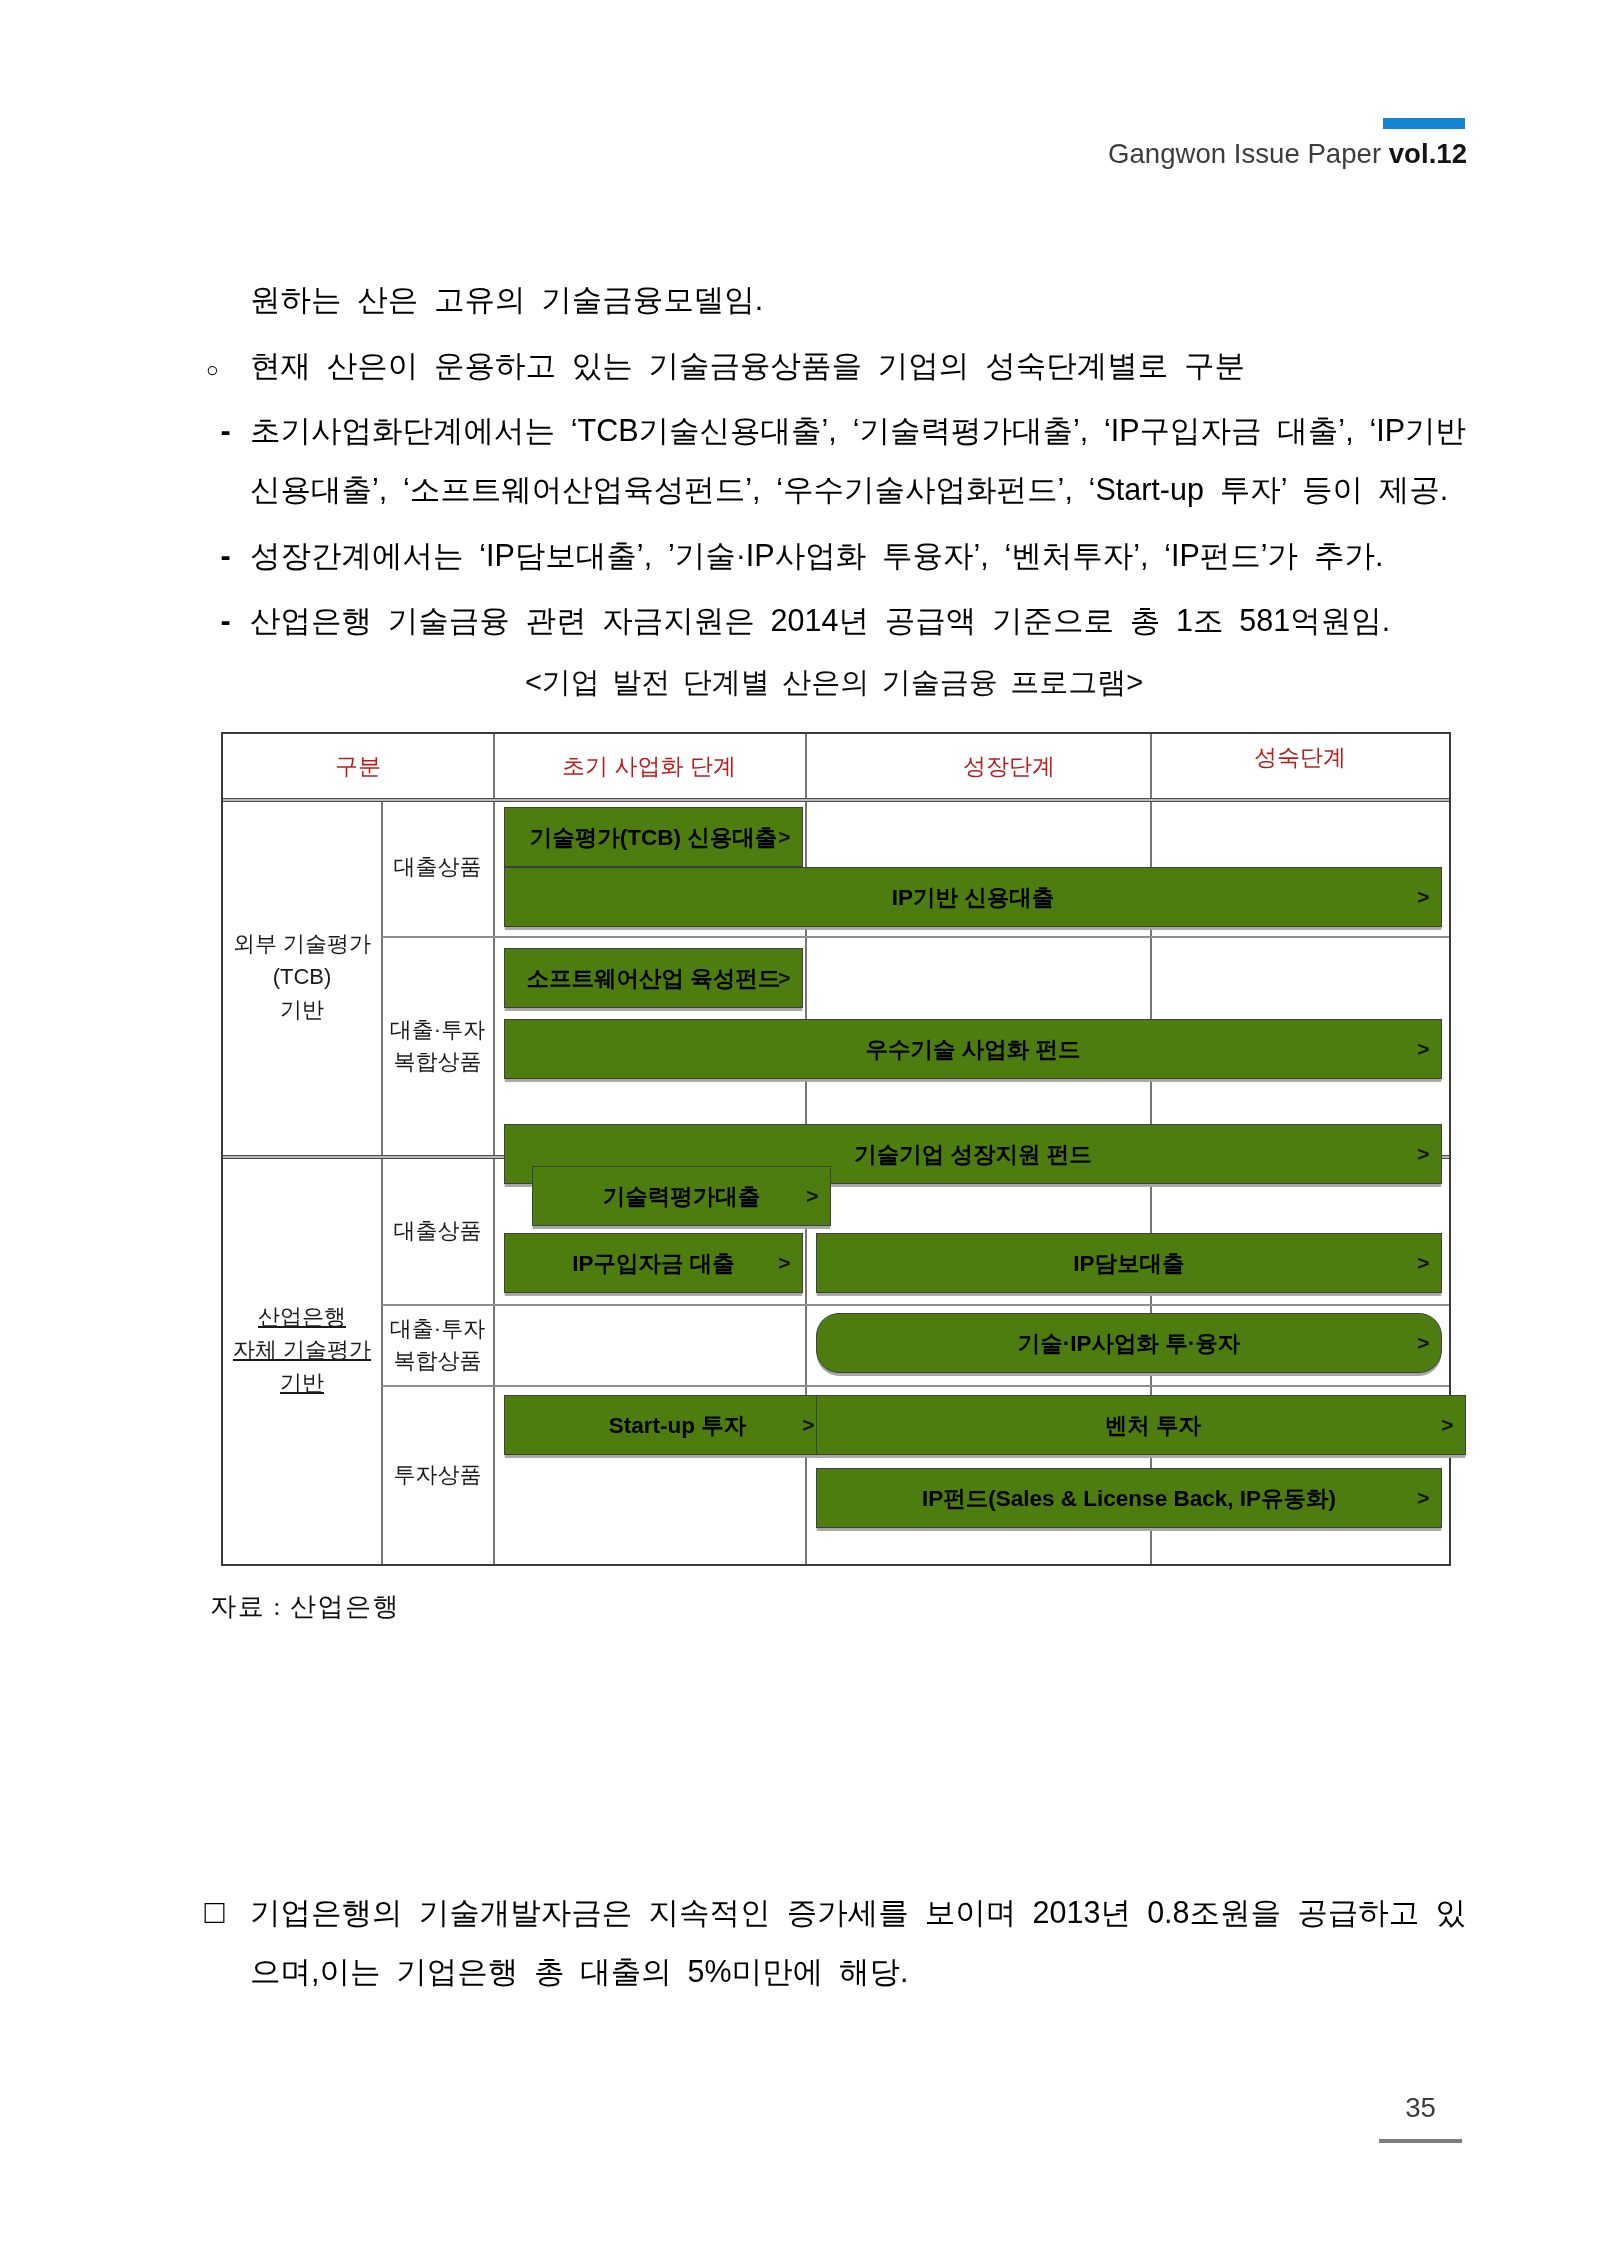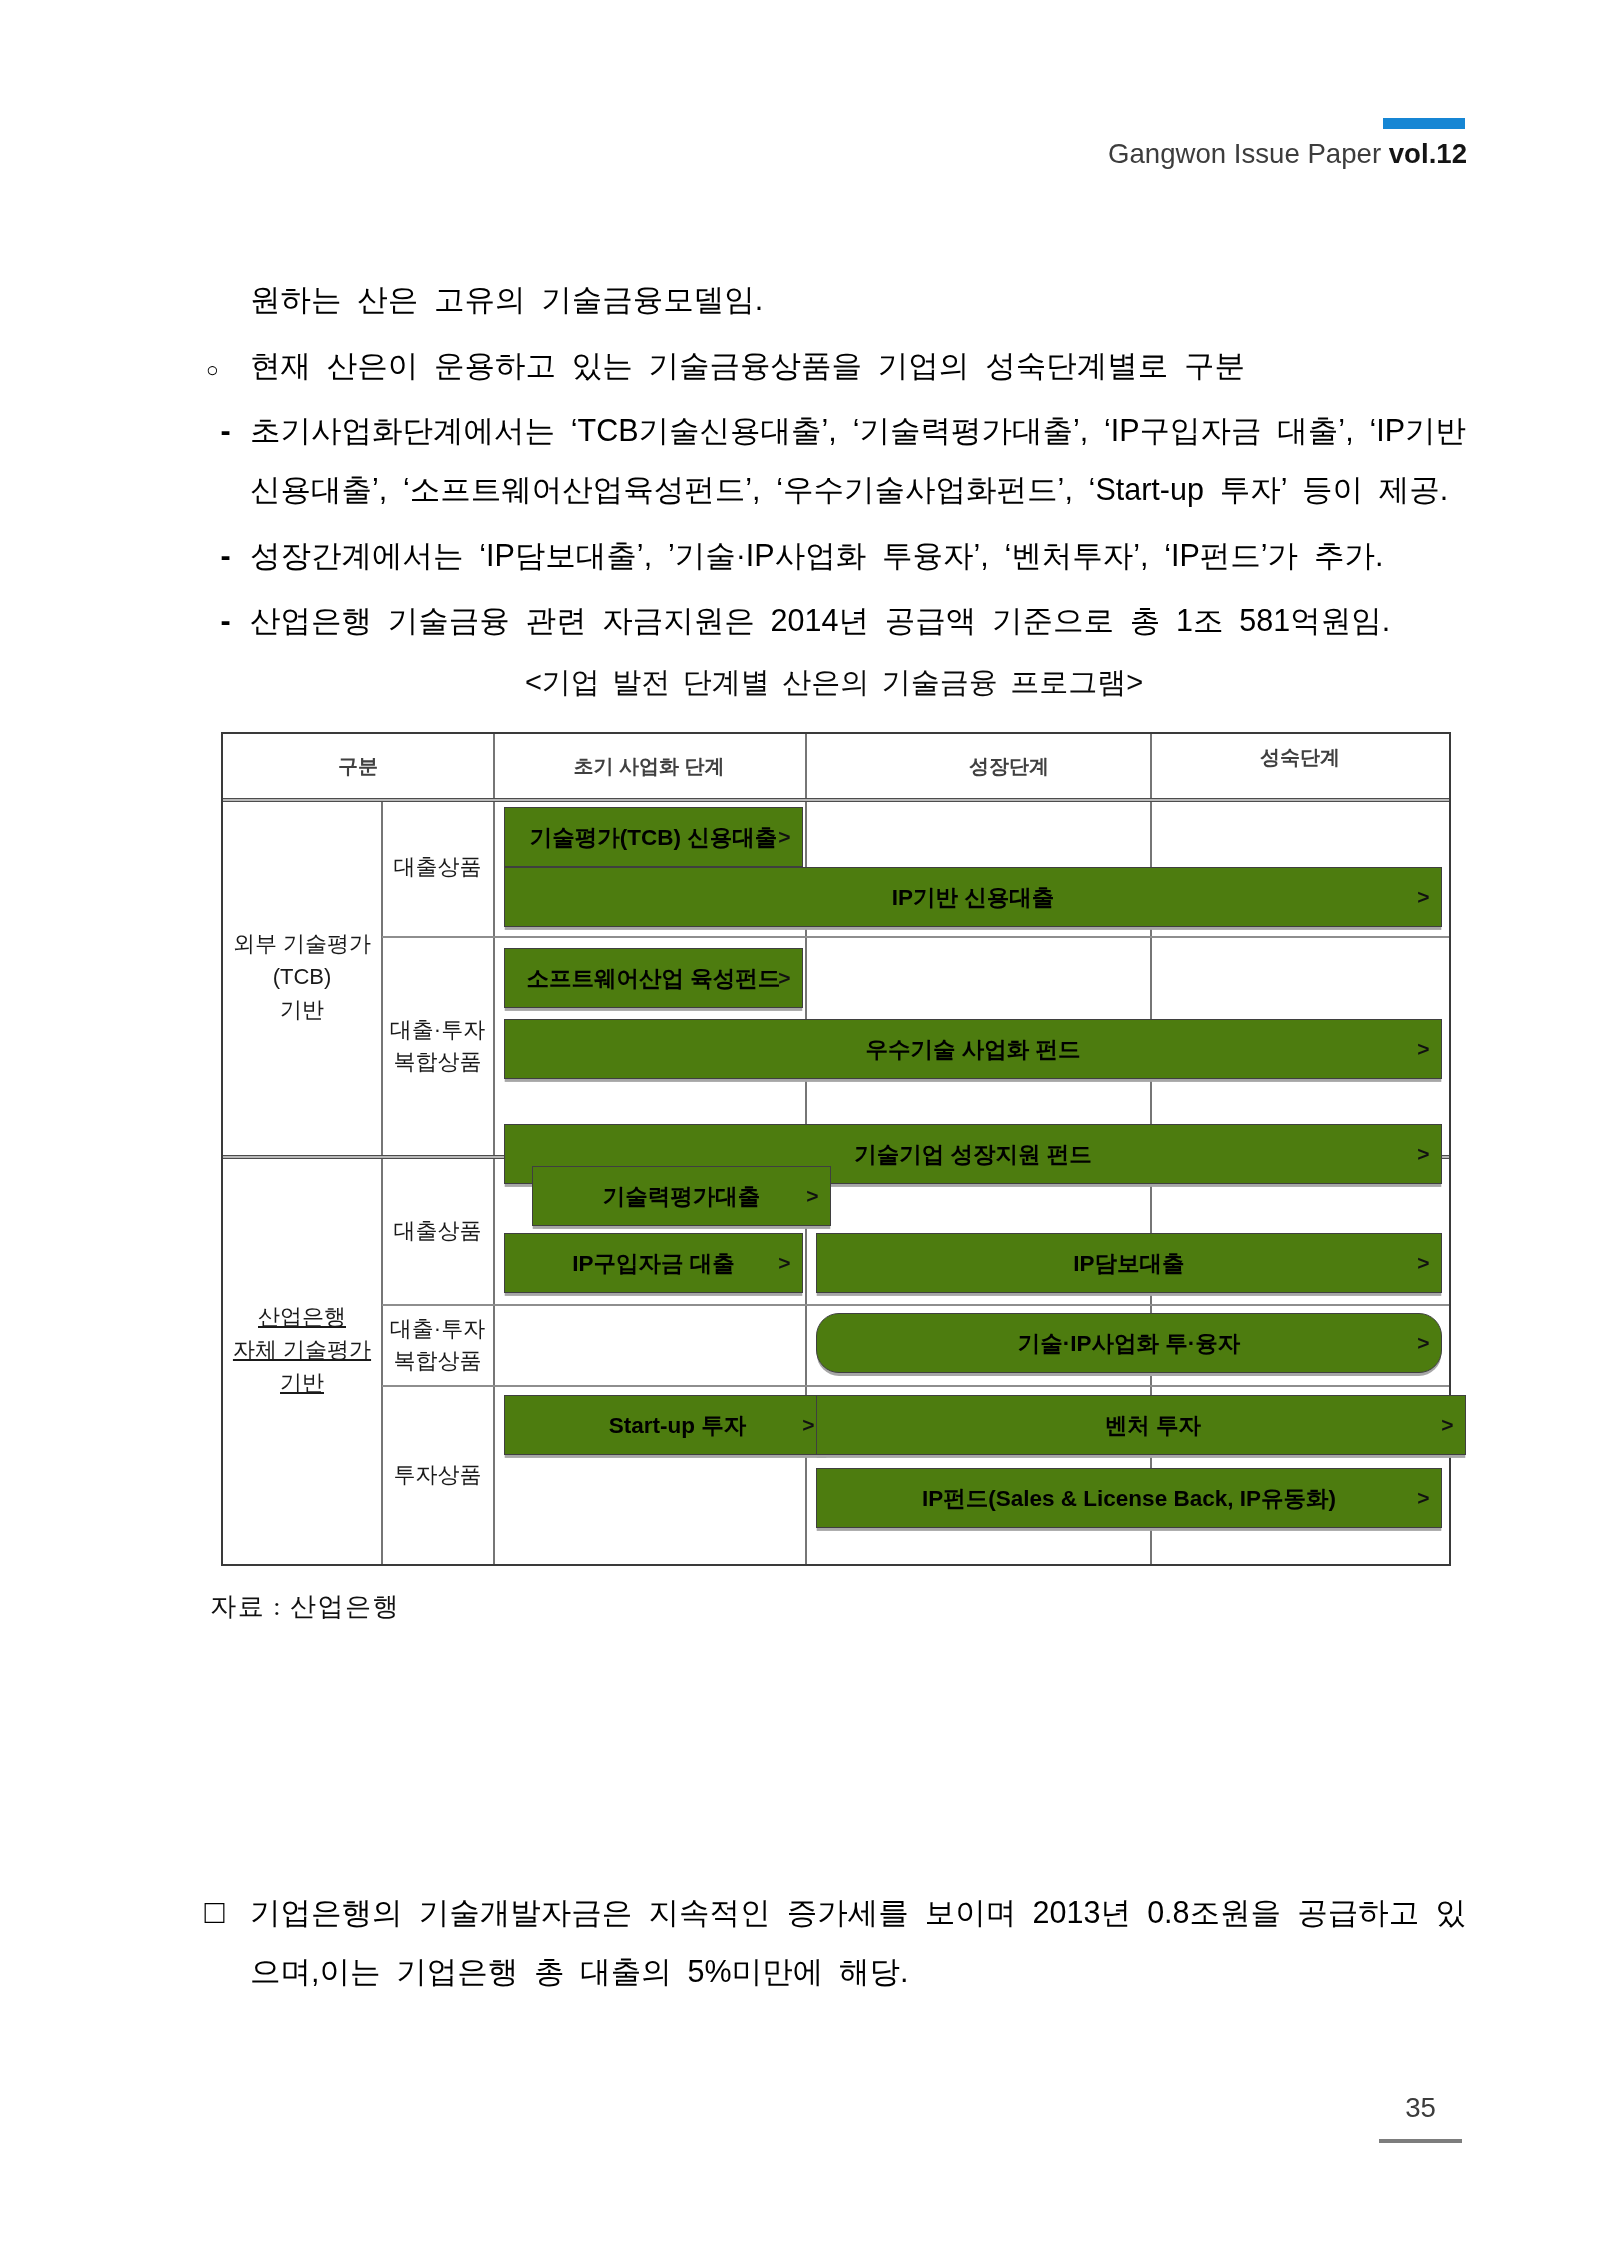--- a/index.html
+++ b/index.html
@@ -53,21 +53,21 @@
   .v-cd{left:582px;top:0;bottom:0;}
   .v-de{left:927px;top:0;bottom:0;}
   .sep{position:absolute;left:0;right:0;height:2.2px;background:#b9b9b9;border-top:1.5px solid #4c4c4c;border-bottom:1.5px solid #4c4c4c;}
   .sep-head{top:64px;}
   .sep-group{top:421px;}
   .hline{position:absolute;left:159px;right:0;height:1.5px;background:#8e8e8e;}
   .h-1{top:202px;}
   .h-2{top:570px;}
   .h-3{top:651px;}
   .cell{position:absolute;display:flex;align-items:center;justify-content:center;text-align:center;white-space:pre-line;}
-  .hcell{font-size:20px;font-weight:700;color:#404040;}
+  .hcell{font-size:23px;font-weight:400;color:#b91c1c;}
   .hc-a{left:0;top:0;width:270px;height:64px;}
   .hc-c{left:270px;top:0;width:312px;height:64px;}
   .hc-d{left:582px;top:0;width:408px;height:64px;}
   .hc-e{left:927px;top:0;width:300px;height:46px;}
   .gcell{left:0;width:158px;line-height:33px;}
   .g-1{top:64px;height:357px;}
   .g-2{top:423px;height:384px;text-decoration:underline;}
   .scell{left:159px;width:111px;line-height:32px;}
   .s-1{top:64px;height:138px;}
   .s-2{top:202px;height:219px;}

